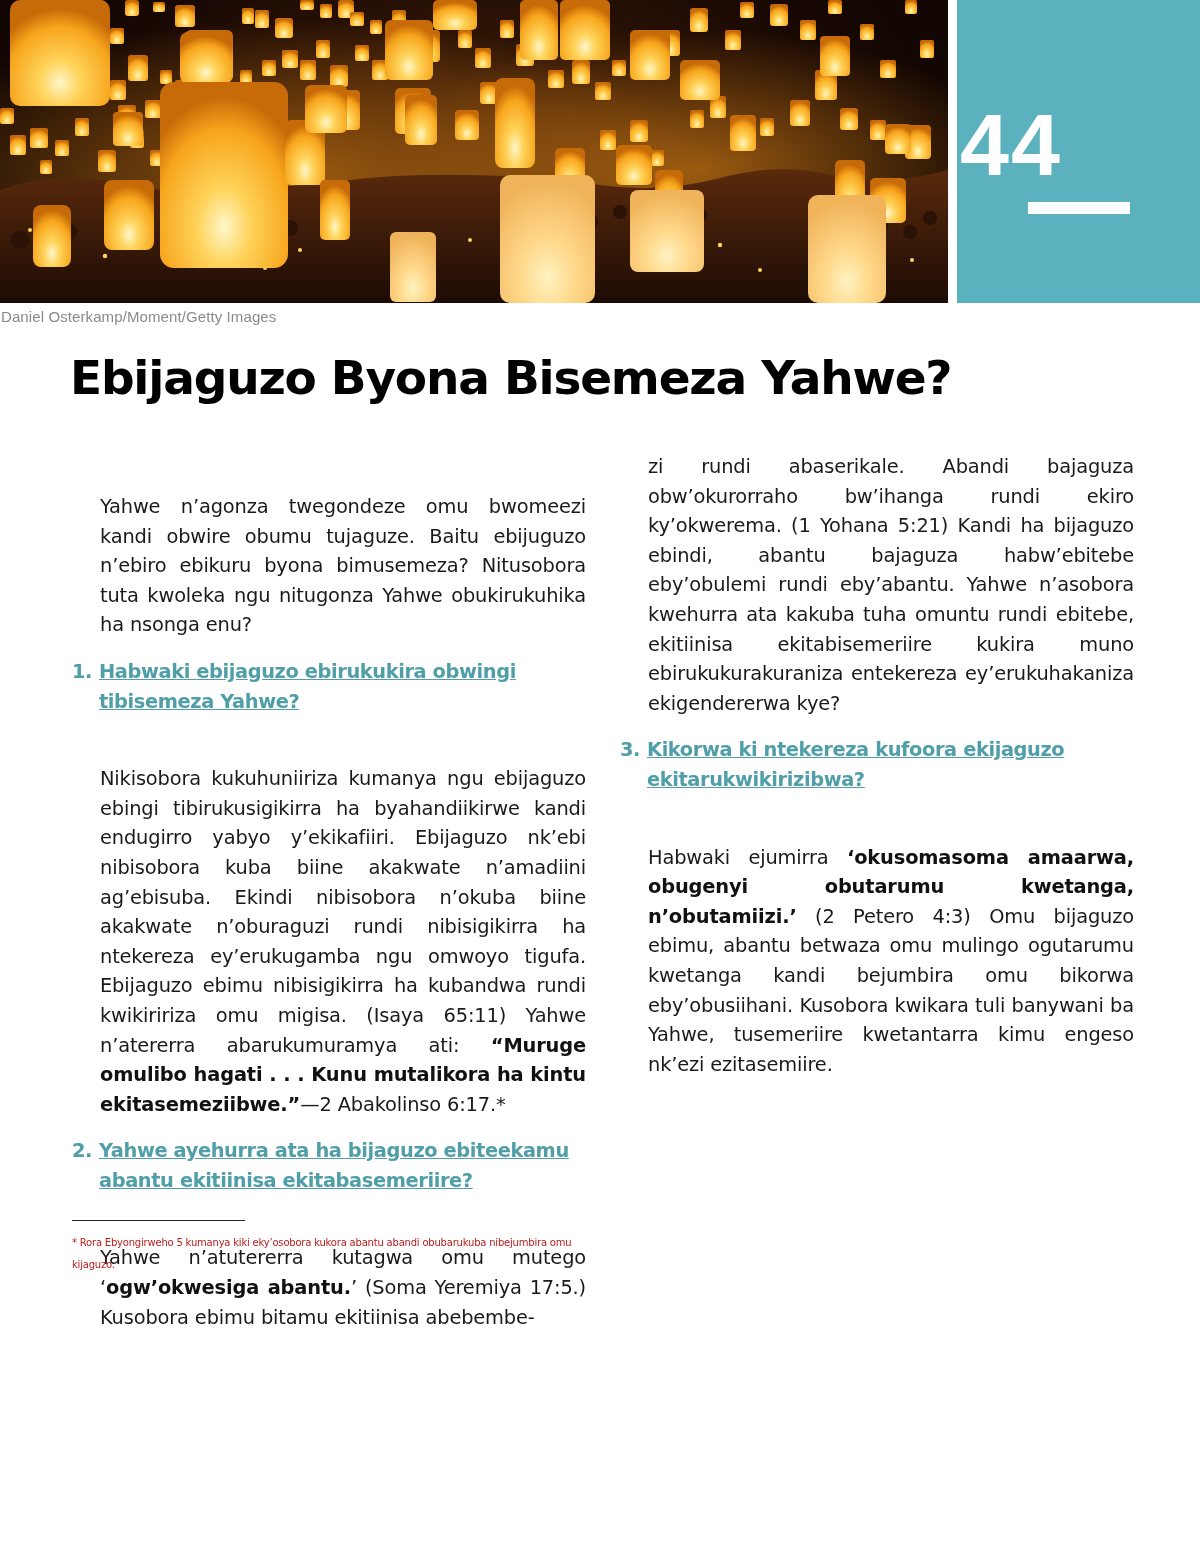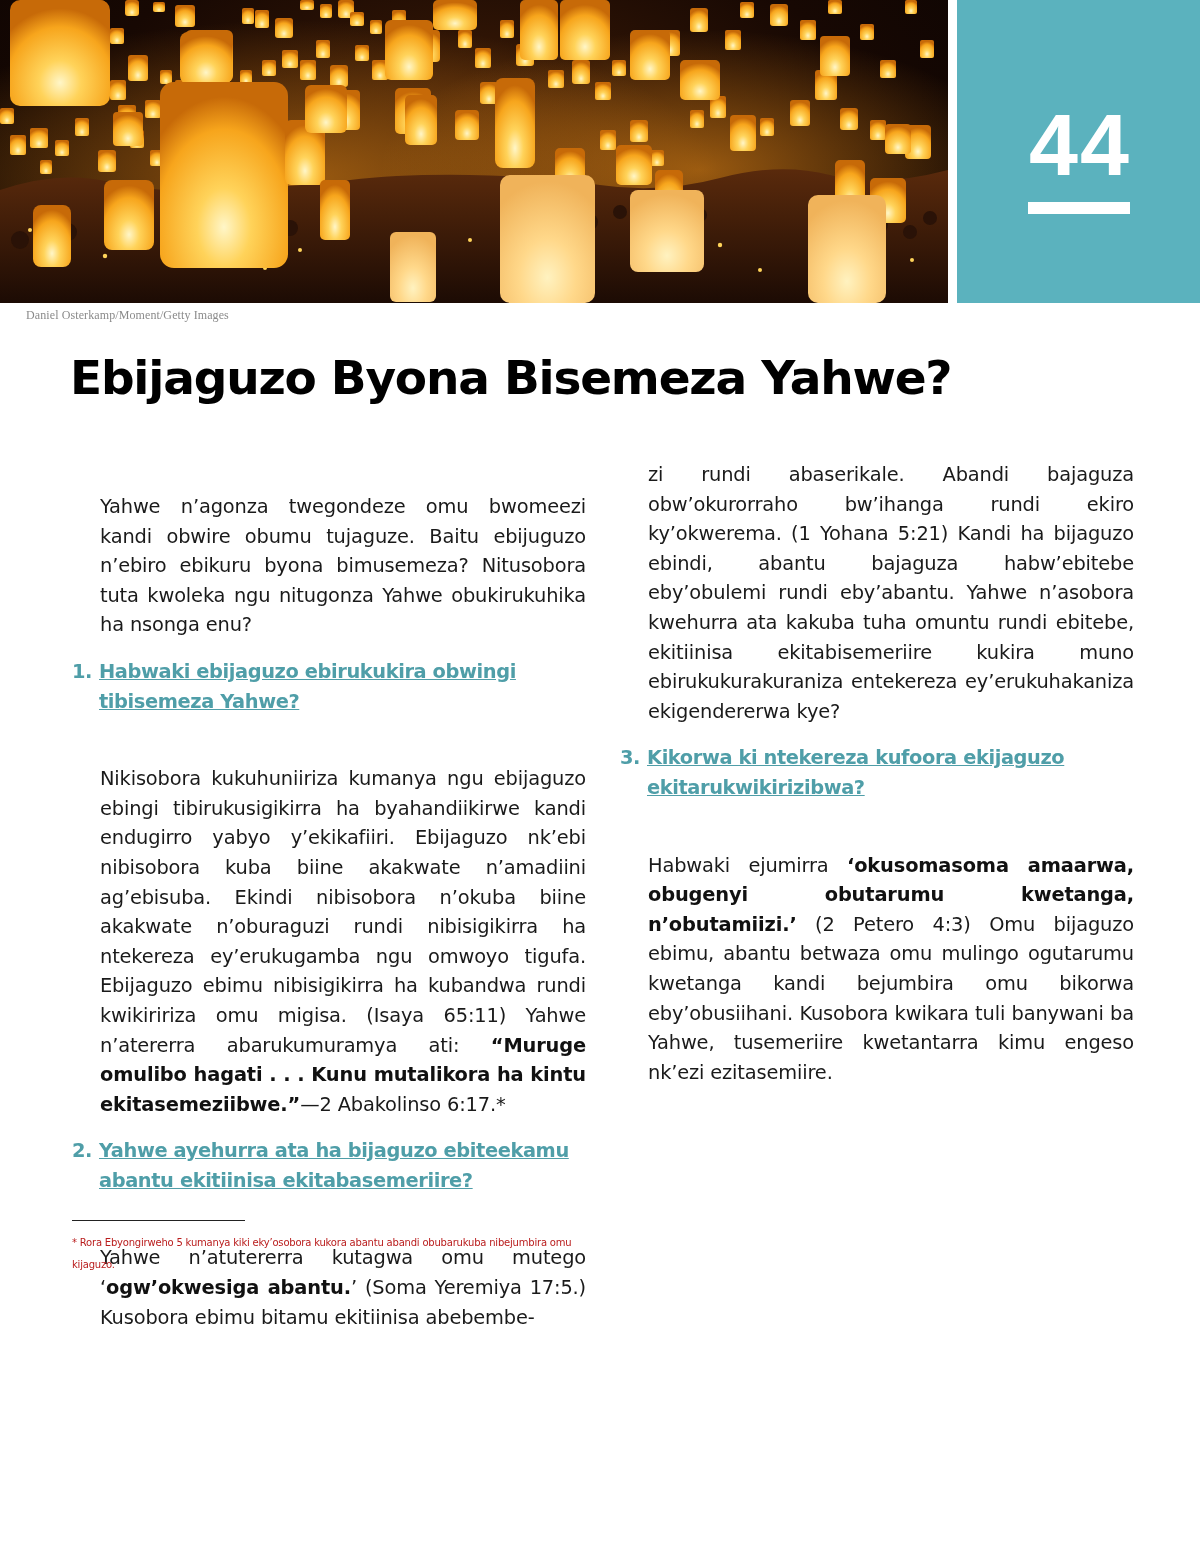--- a/index.html
+++ b/index.html
@@ -12,32 +12,32 @@
     background: radial-gradient(ellipse at 50% 30%, #3a1a06 0%, #170803 55%, #0b0402 100%);
   }
   .hero svg { position: absolute; left: 0; top: 0; width: 948px; height: 303px; }
 
   
   .badge {
     position: absolute; left: 957px; top: 0; width: 243px; height: 303px;
     background: #5bb2be;
   }
   .badge-number {
-    position: absolute; left: 0; right: 0; top: 100px; text-align: center;
+    position: absolute; left: 0; right: 0; top: 100px; text-align: left;
     color: #ffffff; font-family: "Liberation Sans", sans-serif; font-weight: 700;
     font-size: 88px; line-height: 90px; letter-spacing: 2px;
     padding-left: 3px;
   }
   .badge-rule {
     position: absolute; left: 71px; top: 202px; width: 102px; height: 12px; background: #ffffff;
   }
 
   .credit {
     position: absolute; left: 1px; top: 308px;
-    font-family: Liberation Serif, serif; font-size: 12px; color: #8a8a8a; letter-spacing: 0.1px; padding-left: 25px;
+    font-family: Liberation Sans, sans-serif; font-size: 15px; color: #8a8a8a; letter-spacing: 0.1px;
   }
 
   
   .title {
     position: absolute; left: 70px; top: 347px;
     font-family: "DejaVu Sans", sans-serif; font-weight: 700; font-size: 47px; line-height: 62px;
     color: #000000; letter-spacing: -1.2px;
   }
 
   
@@ -53,21 +53,21 @@
   .para b { font-weight: 700; color: #111; }
 
   .q {
     display: flex; margin-top: 17px; margin-bottom: 6px;
     font-family: "DejaVu Sans", sans-serif; font-weight: 700; font-size: 19.4px; line-height: 29.6px;
     color: #4f9ea8; letter-spacing: -0.4px;
   }
   .q-num { width: 27px; flex: none; }
   .q-text { flex: 1; text-decoration: underline; }
 
-  .col-right .para.first { margin-top: 16px; }
+  .col-right .para.first { margin-top: 8px; }
 
   
   .fn-rule { position: absolute; left: 72px; top: 1220px; width: 173px; height: 1px; background: #222; }
   .footnote {
     position: absolute; left: 72px; top: 1232px; width: 520px;
     font-family: "DejaVu Sans", sans-serif; font-size: 10px; line-height: 22px; color: #b91c1c;
     letter-spacing: -0.2px;
   }
 </style>
 </head>

